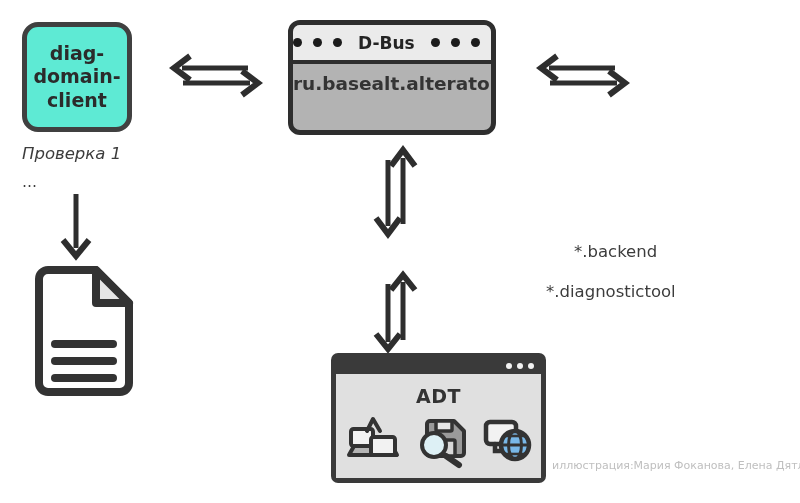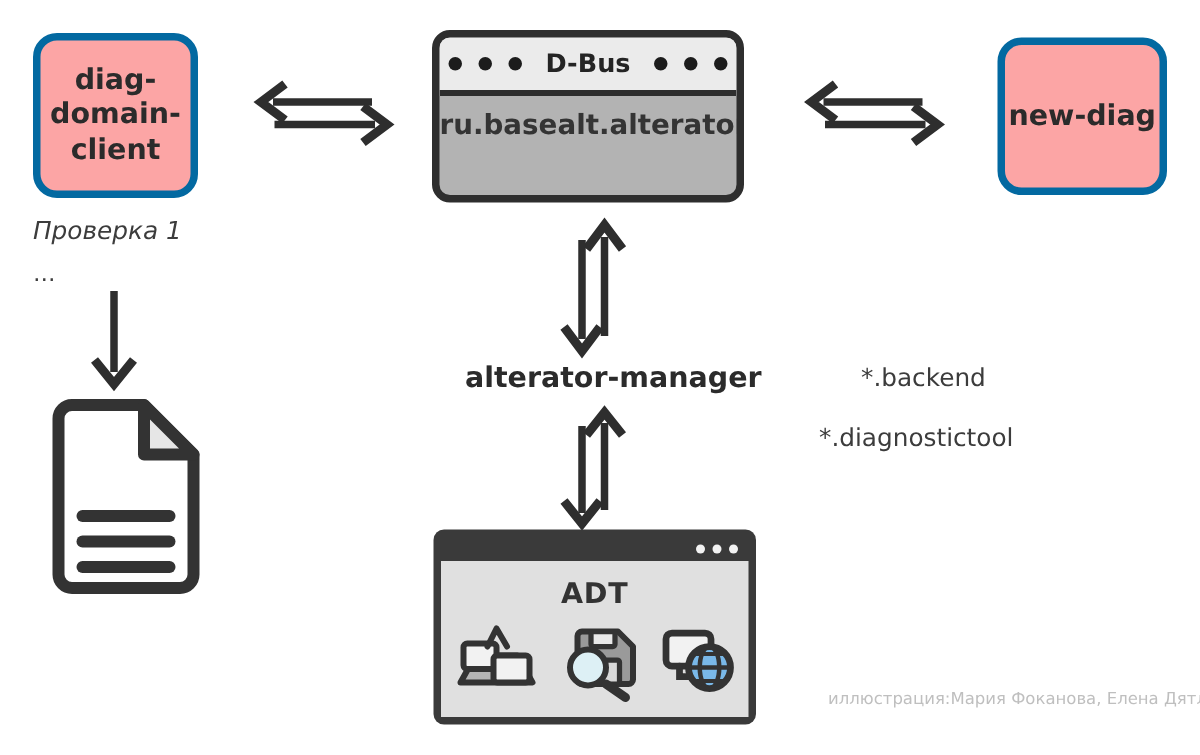--- a/index.html
+++ b/index.html
@@ -21,23 +21,23 @@
     width: 800px;
     height: 503px;
   }
   .node {
     position: absolute;
     box-sizing: border-box;
   }
 
   
   .rbox {
-    border: 5px solid #0369a1;
+    border: 5px solid #404040;
     border-radius: 16px;
-    background: #fca5a5;
+    background: #5eead4;
     display: flex;
     align-items: center;
     justify-content: center;
     text-align: center;
     font-weight: bold;
     font-size: 19px;
     line-height: 1.22;
     color: #2b2b2b;
   }
 
@@ -49,21 +49,20 @@
     overflow: hidden;
     display: flex;
     flex-direction: column;
   }
   .dbus-titlebar {
     height: 35px;
     background: #ebebeb;
     border-bottom: 4px solid #2e2e2e;
     display: flex;
     align-items: center;
-    justify-content: center;
     gap: 11px;
   }
   .dbus-dot {
     width: 9px;
     height: 9px;
     border-radius: 50%;
     background: #1c1c1c;
     flex: none;
   }
   .dbus-title {
@@ -86,20 +85,21 @@
   }
 
   
   .adt-win {
     background: #3a3a3a;
     border-radius: 7px;
     padding: 5px;
     box-sizing: border-box;
     display: flex;
     flex-direction: column;
+    margin-left: 42px;
   }
   .adt-titlebar {
     height: 16px;
     display: flex;
     align-items: center;
     justify-content: flex-end;
     padding-right: 7px;
     gap: 5px;
   }
   .adt-dot {
@@ -213,34 +213,30 @@
 
   <div class="node" style="left:535px; top:52px; width:95px; height:46px;">
     <svg width="95" height="46" viewBox="0 0 95 46">
       <line x1="14" y1="16" x2="80" y2="16" stroke="#2e2e2e" stroke-width="5"></line>
       <polyline points="22,4 6,16 22,28" fill="none" stroke="#2e2e2e" stroke-width="6" stroke-linejoin="miter"></polyline>
       <line x1="15" y1="31" x2="82" y2="31" stroke="#2e2e2e" stroke-width="5"></line>
       <polyline points="74,19 90,31 74,43" fill="none" stroke="#2e2e2e" stroke-width="6" stroke-linejoin="miter"></polyline>
     </svg>
   </div>
 
-  <div class="node rbox" style="left:665px; top:25px; width:113px; height:105px;">
-    <span>new-diag</span>
-  </div>
 
   <div class="node" style="left:373px; top:146px; width:46px; height:92px;">
     <svg width="46" height="92" viewBox="0 0 46 92">
       <line x1="30" y1="12" x2="30" y2="78" stroke="#2e2e2e" stroke-width="5"></line>
       <polyline points="18,20 30,4 42,20" fill="none" stroke="#2e2e2e" stroke-width="6" stroke-linejoin="miter"></polyline>
       <line x1="15" y1="14" x2="15" y2="80" stroke="#2e2e2e" stroke-width="5"></line>
       <polyline points="3,72 15,88 27,72" fill="none" stroke="#2e2e2e" stroke-width="6" stroke-linejoin="miter"></polyline>
     </svg>
   </div>
 
-  <div class="bold-label" style="left:310px; top:241px;">alterator-manager</div>
 
   <div class="plain" style="left:574px; top:240px;">*.backend</div>
   <div class="plain" style="left:546px; top:280px;">*.diagnostictool</div>
 
   <div class="node" style="left:373px; top:272px; width:46px; height:80px;">
     <svg width="46" height="80" viewBox="0 0 46 80">
       <line x1="30" y1="10" x2="30" y2="68" stroke="#2e2e2e" stroke-width="5"></line>
       <polyline points="18,18 30,3 42,18" fill="none" stroke="#2e2e2e" stroke-width="6" stroke-linejoin="miter"></polyline>
       <line x1="15" y1="12" x2="15" y2="70" stroke="#2e2e2e" stroke-width="5"></line>
       <polyline points="3,62 15,77 27,62" fill="none" stroke="#2e2e2e" stroke-width="6" stroke-linejoin="miter"></polyline>

